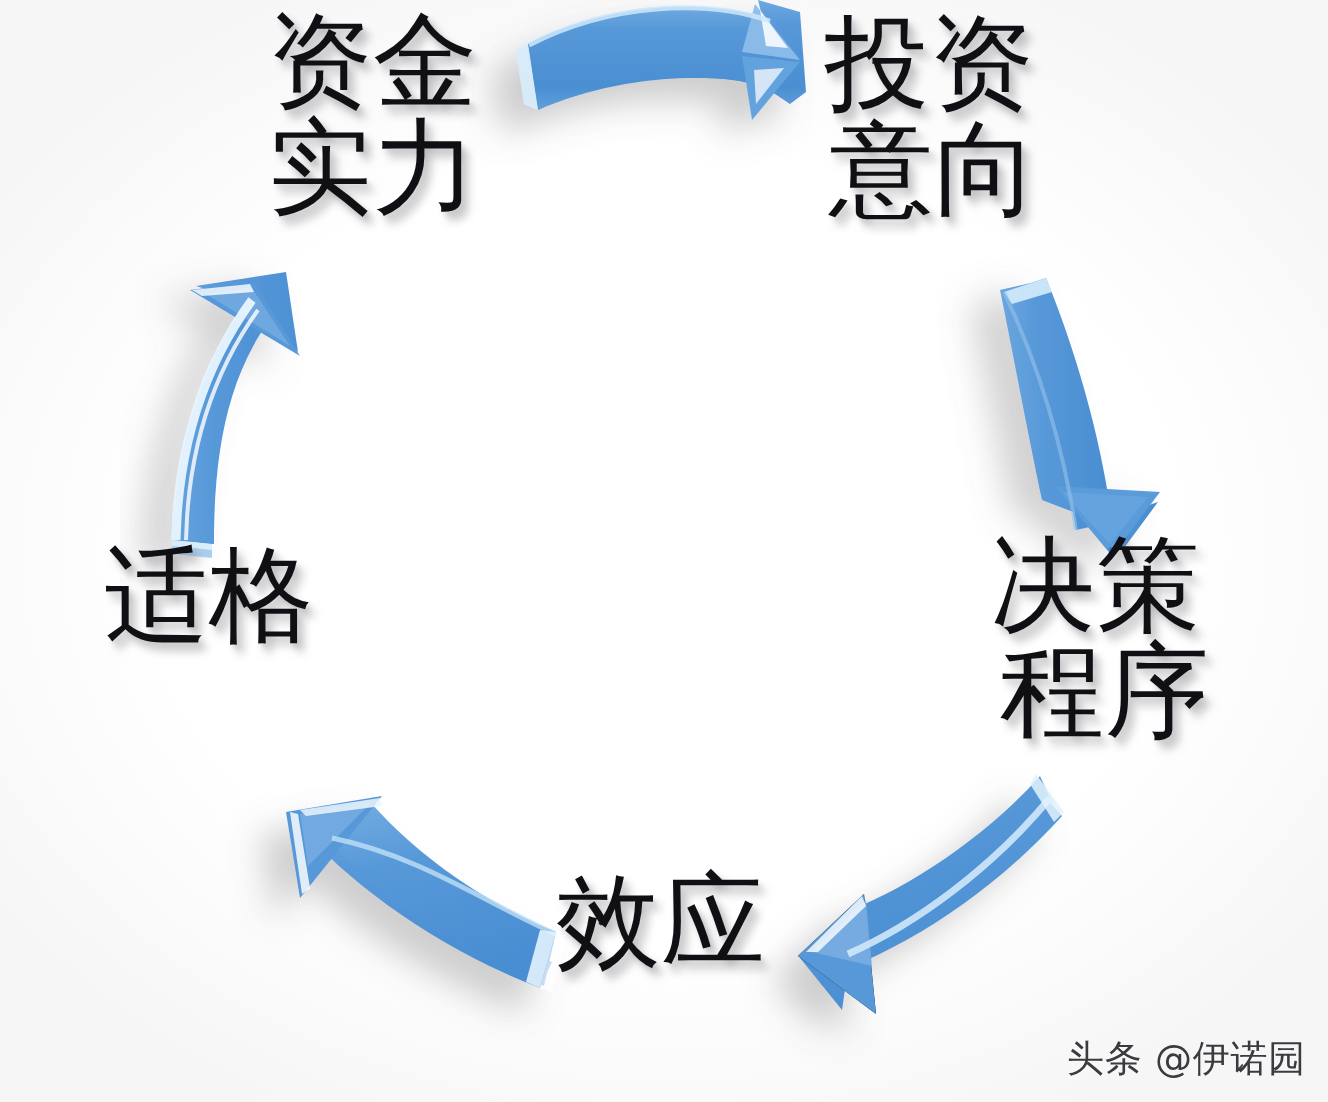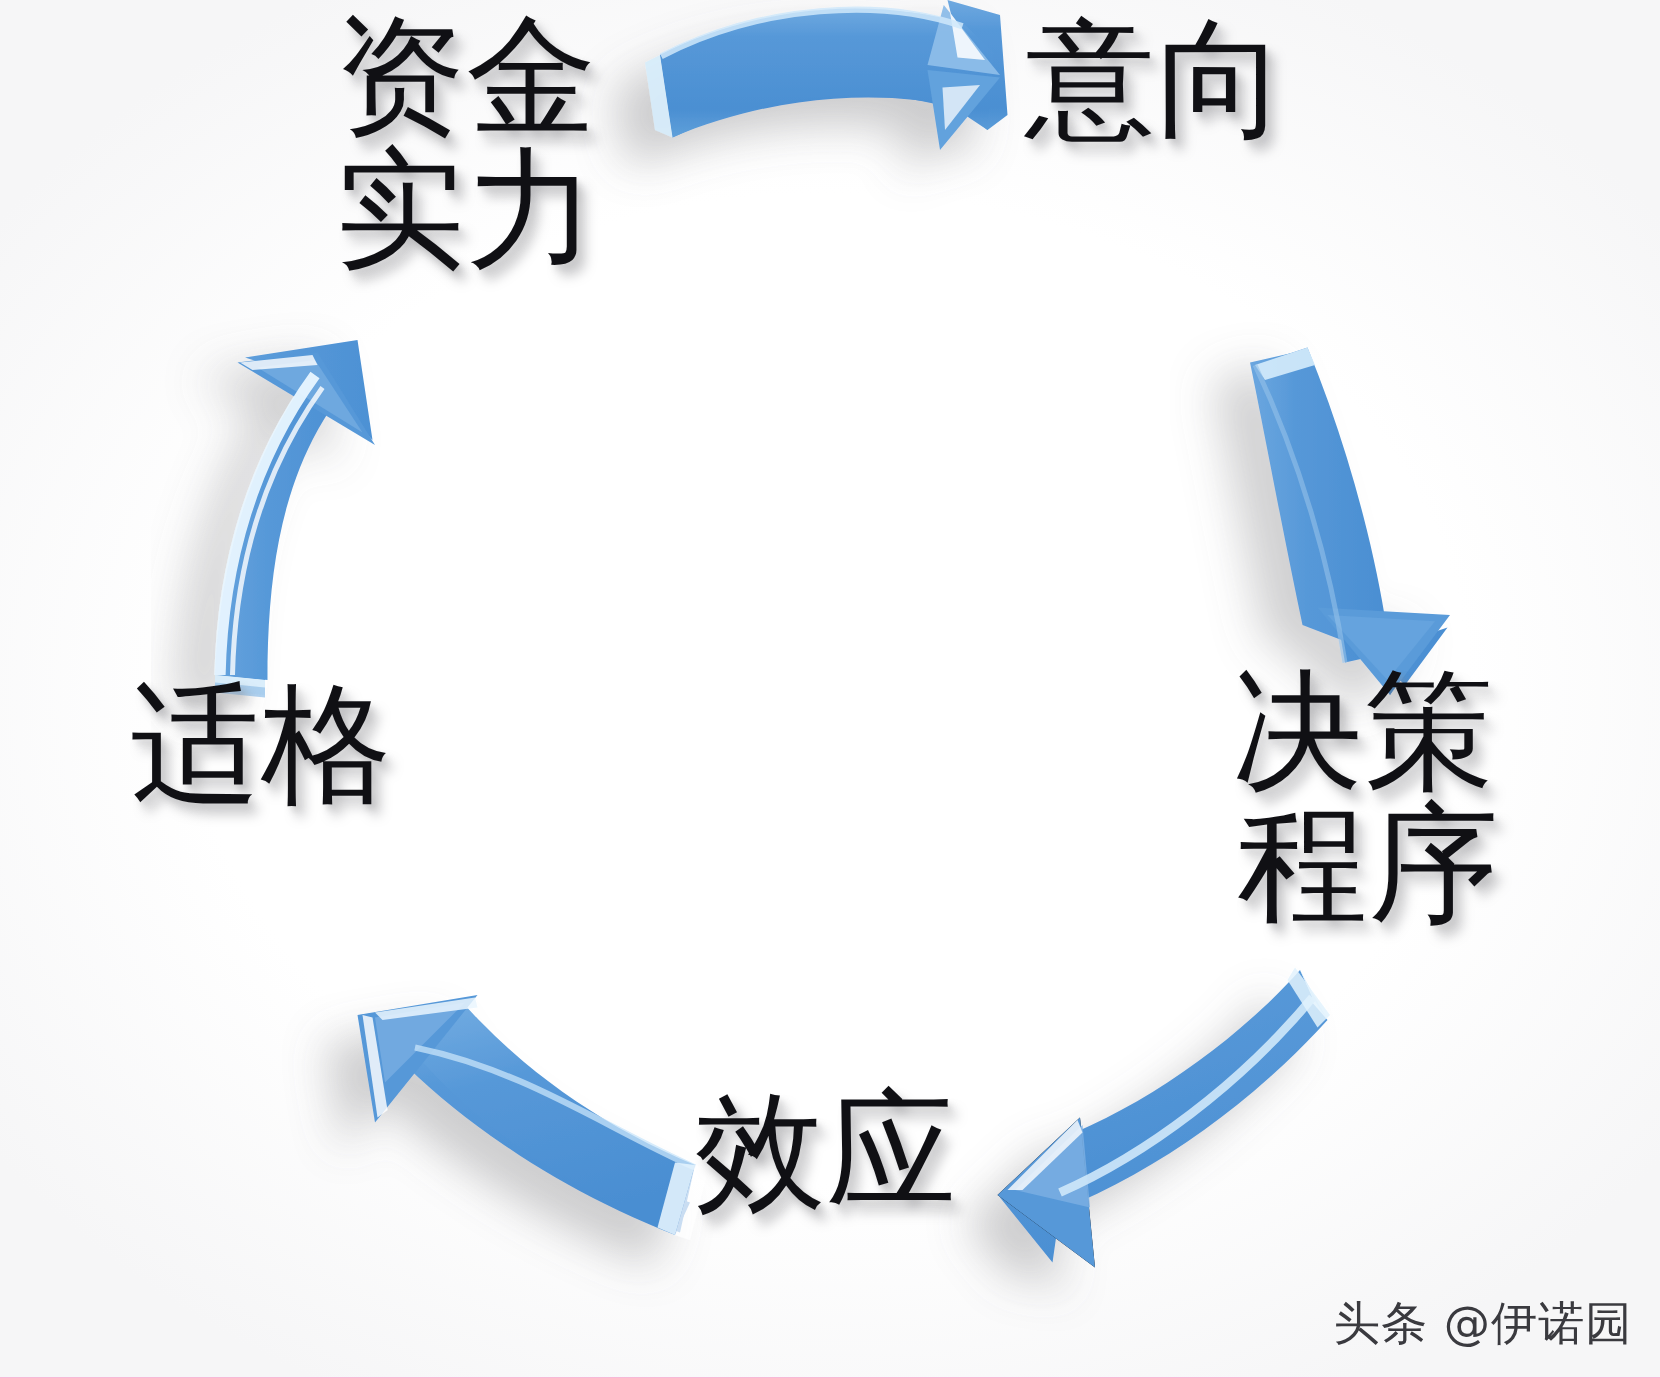--- a/index.html
+++ b/index.html
@@ -5,21 +5,21 @@
 <style>
   html, body {
     margin: 0;
     padding: 0;
     background: #ffffff;
   }
   #stage {
     position: relative;
     width: 1328px;
     height: 1102px;
-    background: #ec4899;
+    background: #f0abfc;
     overflow: hidden;
     font-family: "DejaVu Serif", "Liberation Serif", serif;
   }
 
   
   .paper-shade {
     position: absolute;
     inset: 0;
     pointer-events: none;
     background:
@@ -44,21 +44,21 @@
 
   .label-funds      { left: 268px;  top: 8px;   font-size: 104px; }
   .label-intent     { left: 820px;  top: 10px;  font-size: 104px; }
   .label-procedure  { left: 982px;  top: 532px; font-size: 104px; }
   .label-synergy    { left: 556px;  top: 868px; font-size: 104px; }
   .label-shareholder{ left: 104px;  top: 542px; font-size: 104px; }
 
   
   .label-funds .ln:nth-child(2)      { margin-left: 0; }
   .label-intent .ln:nth-child(2)     { margin-left: 9px; }
-  .label-procedure .ln:nth-child(2)  { margin-left: 8px;  }
+  .label-procedure .ln:nth-child(2)  { margin-left: 18px;  }
   .label-synergy .ln:nth-child(2)    { margin-left: 16px;  }
   .label-shareholder .ln:nth-child(2){ margin-left: 18px; font-family: Liberation Mono, monospace; }
 
   
   #arrow-layer {
     position: absolute;
     left: 0; top: 0;
     width: 1328px;
     height: 1102px;
     pointer-events: none;
@@ -256,20 +256,21 @@
       <path d="M 172,546 L 212,550 L 212,558 L 172,554 Z" fill="#9cc6eb" opacity="0.8"></path>
     </g>
   </svg>
 
   <div class="node-label label-funds">
     <span class="ln">资金</span>
     <span class="ln">实力</span>
   </div>
 
   <div class="node-label label-intent">
+    <span class="ln">投资</span>
     <span class="ln">意向</span>
   </div>
 
   <div class="node-label label-procedure">
     <span class="ln">决策</span>
     <span class="ln">程序</span>
   </div>
 
   <div class="node-label label-synergy">
     <span class="ln">效应</span>

